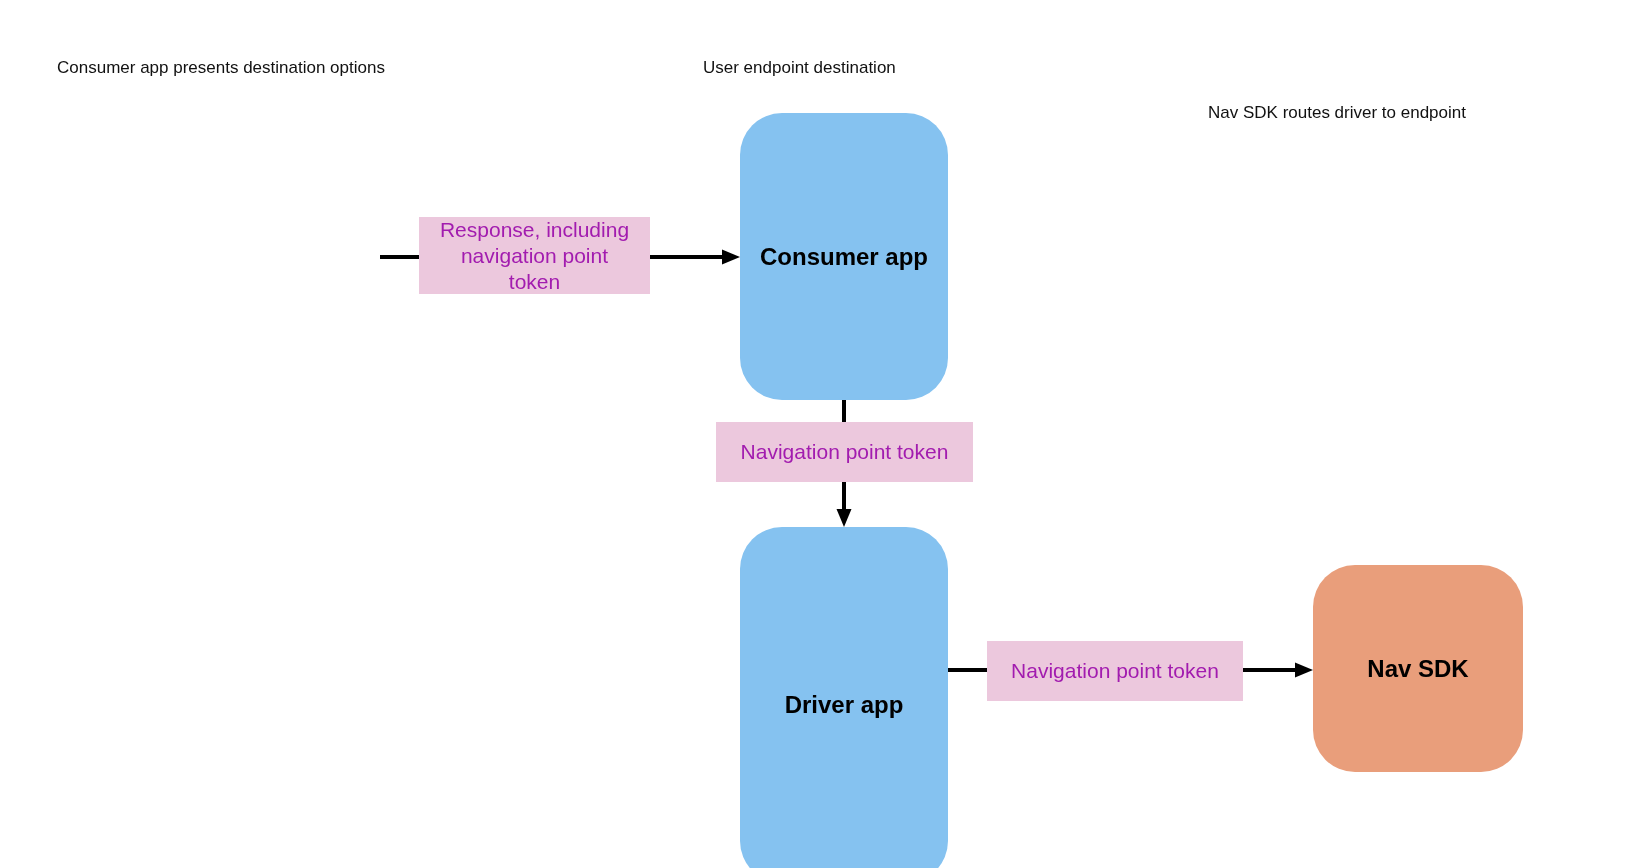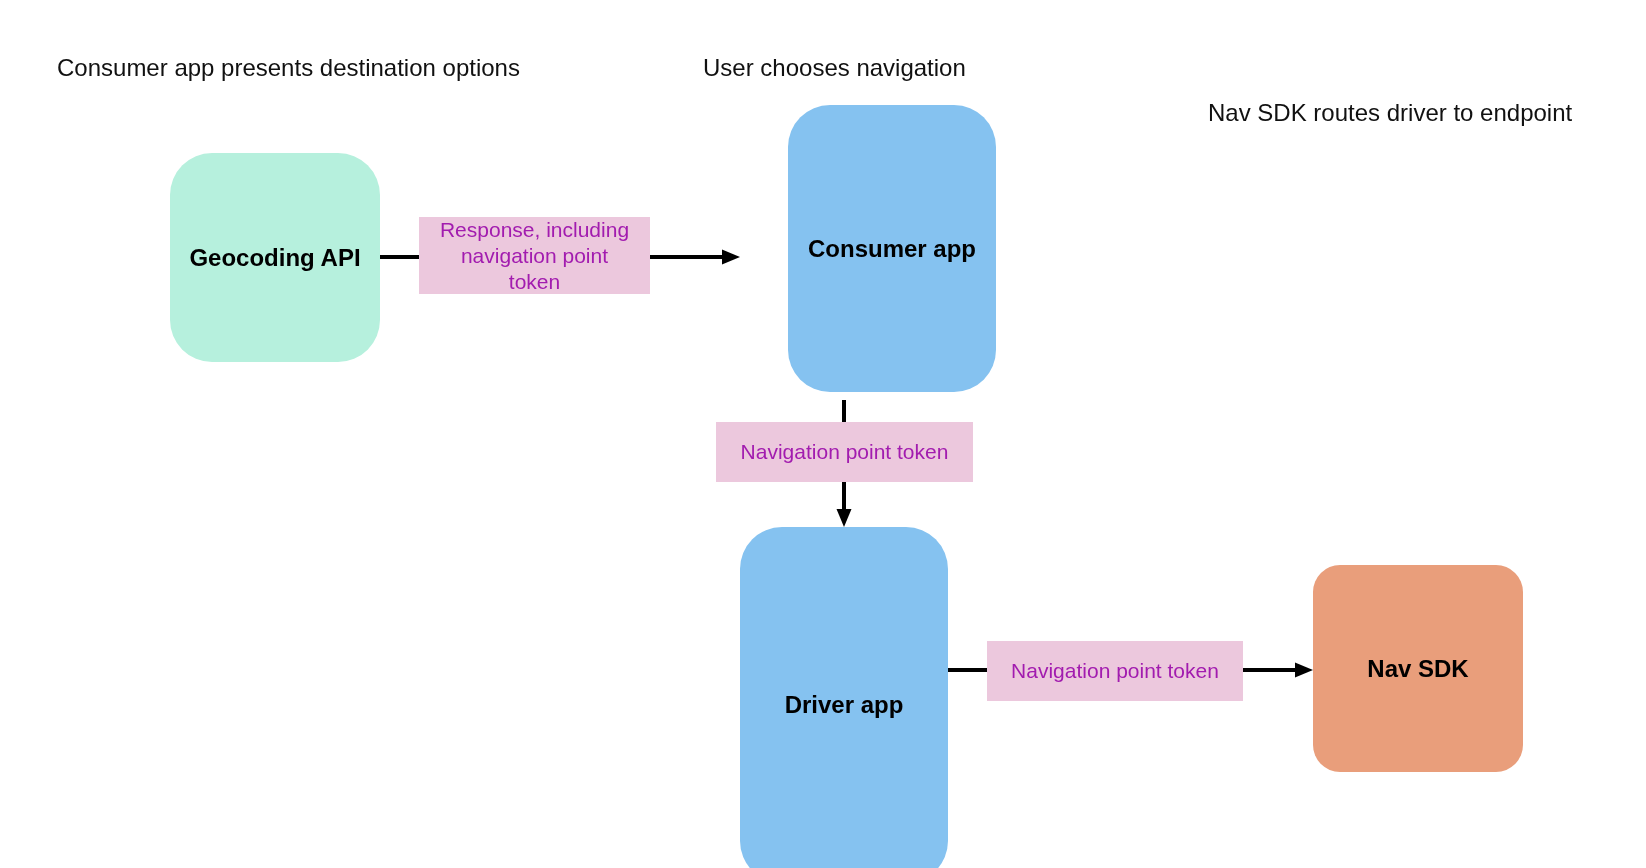--- a/index.html
+++ b/index.html
@@ -18,39 +18,39 @@
   .connectors {
     position: absolute;
     left: 0; top: 0;
     width: 1646px; height: 868px;
     pointer-events: none;
   }
   .connectors line { stroke: var(--connector, #000); stroke-width: 4; }
   .connectors polygon { fill: var(--connector, #000); }
   .col-heading {
     position: absolute;
-    font-size: 24px;
+    font-size: 17px;
     line-height: 28px;
     white-space: nowrap;
     color: var(--text, #111111);
   }
   .node {
     position: absolute;
     display: flex;
     align-items: center;
     justify-content: center;
     text-align: center;
     font-size: 24px;
     font-weight: 700;
     color: #000000;
     border-radius: 42px;
   }
   .node-green  { background: var(--node-green,  #b6f0dd); }
   .node-blue   { background: var(--node-blue,   #85c2f0); }
-  .node-orange { background: var(--node-orange, #e99e7b); border-radius: 27px; }
+  .node-orange { background: var(--node-orange, #e99e7b); }
   .edge-label {
     position: absolute;
     background: var(--edge-label-pink, #ecc8dd);
     display: flex;
     align-items: center;
     justify-content: center;
     text-align: center;
     font-size: 21px;
     line-height: 26px;
     color: #a21caf;
@@ -74,28 +74,25 @@
     <line x1="844" y1="482" x2="844" y2="511"></line>
     <polygon points="844,527 836.5,509 851.5,509"></polygon>
 
     <line x1="948" y1="670" x2="987" y2="670"></line>
 
     <line x1="1243" y1="670" x2="1297" y2="670"></line>
     <polygon points="1313,670 1295,662.5 1295,677.5"></polygon>
   </svg>
 
   <div class="col-heading" style="left:57px; top:54px;">Consumer app presents destination options</div>
-  <div class="col-heading" style="left:703px; top:54px;">User chooses navigation</div>
+  <div class="col-heading" style="left:703px; top:54px;">User endpoint destination</div>
   <div class="col-heading" style="left:1208px; top:54px;margin-top:45px;">Nav SDK routes driver to endpoint</div>
 
-  <div class="node node-green" style="left:170px; top:153px; width:210px; height:209px;">
-    <span>Geocoding API</span>
-  </div>
 
-  <div class="node node-blue" style="left:740px; top:105px; width:208px; height:287px;margin-left:48px;">
+  <div class="node node-blue" style="left:740px; top:113px; width:208px; height:287px;">
     <span>Consumer app</span>
   </div>
 
   <div class="node node-blue" style="left:740px; top:527px; width:208px; height:356px;">
     <span>Driver app</span>
   </div>
 
   <div class="node node-orange" style="left:1313px; top:565px; width:210px; height:207px;">
     <span>Nav SDK</span>
   </div>

